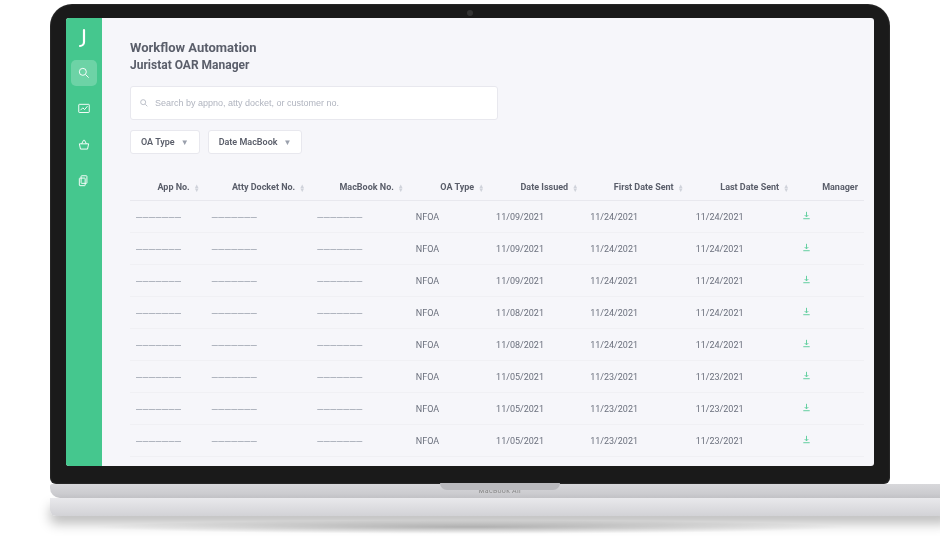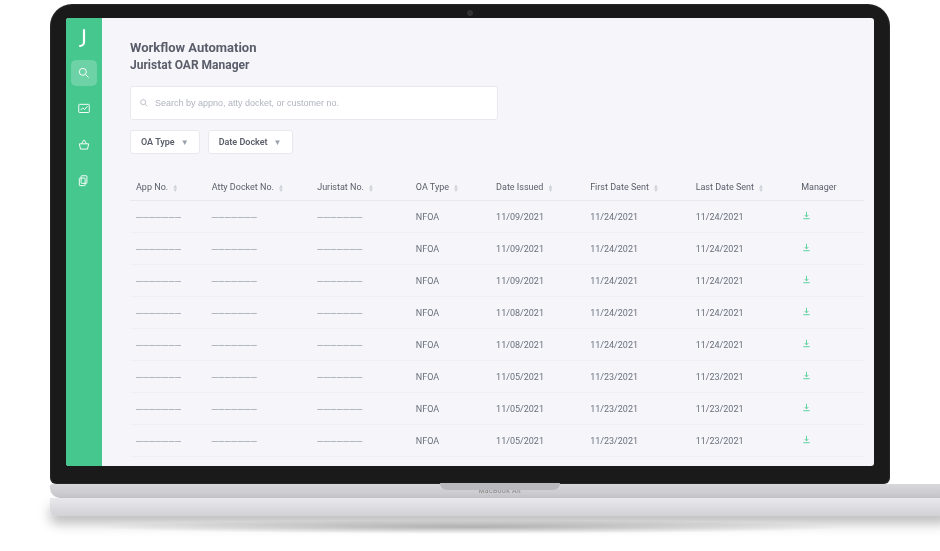--- a/index.html
+++ b/index.html
@@ -104,21 +104,21 @@
   .filter-btn {
     height:24px; padding:0 10px; background:#fff; border:1px solid #e8e8ee; border-radius:3px;
     font-size:9px; color:#5a5e6a; font-weight:600; display:flex; align-items:center; gap:6px;
     cursor:pointer;
   }
   .filter-btn .caret { font-size:8px; color:#9aa0ac; }
 
   .table-wrap { margin-top:20px; padding-right:10px; }
   table { width:100%; border-collapse:collapse; table-layout:fixed; }
   thead th {
-    text-align:left; font-size:9px; font-weight:400; color:#5a5e6a;
+    text-align:right; font-size:9px; font-weight:700; color:#5a5e6a;
     padding:8px 6px; border-bottom:1px solid #e8e8ee;
     white-space:nowrap;
   }
   .sort { display:inline-flex; flex-direction:column; margin-left:4px; vertical-align:middle; line-height:4px;}
   .sort span { font-size:6px; color:#cfd2da; }
   tbody td {
     font-size:9px; color:#6b707d; padding:9px 6px;
     border-bottom:1px solid #f0f0f4; white-space:nowrap;
   }
   .placeholder {
@@ -183,21 +183,21 @@
               </svg>
             <input type="text" placeholder="Search by appno, atty docket, or customer no." style="">
           </div>
 
           <div class="filters">
             <div class="filter-btn">
               <span>OA Type</span>
               <span class="caret">▼</span>
             </div>
             <div class="filter-btn">
-              <span>Date Docket</span>
+              <span>Date MacBook</span>
               <span class="caret">▼</span>
             </div>
           </div>
 
           <div class="table-wrap">
             <table>
               <colgroup>
                 <col class="c-app">
                   <col class="c-atty">
                   <col class="c-cust">
@@ -210,21 +210,21 @@
               <thead>
                 <tr>
                   <th><span>App No.</span><span class="sort">
                         <span>▲</span>
                         <span>▼</span>
                       </span></th>
                   <th><span>Atty Docket No.</span><span class="sort">
                         <span>▲</span>
                         <span>▼</span>
                       </span></th>
-                  <th><span>Juristat No.</span><span class="sort">
+                  <th><span>MacBook No.</span><span class="sort">
                         <span>▲</span>
                         <span>▼</span>
                       </span></th>
                   <th><span>OA Type</span><span class="sort">
                         <span>▲</span>
                         <span>▼</span>
                       </span></th>
                   <th><span>Date Issued</span><span class="sort">
                         <span>▲</span>
                         <span>▼</span>

